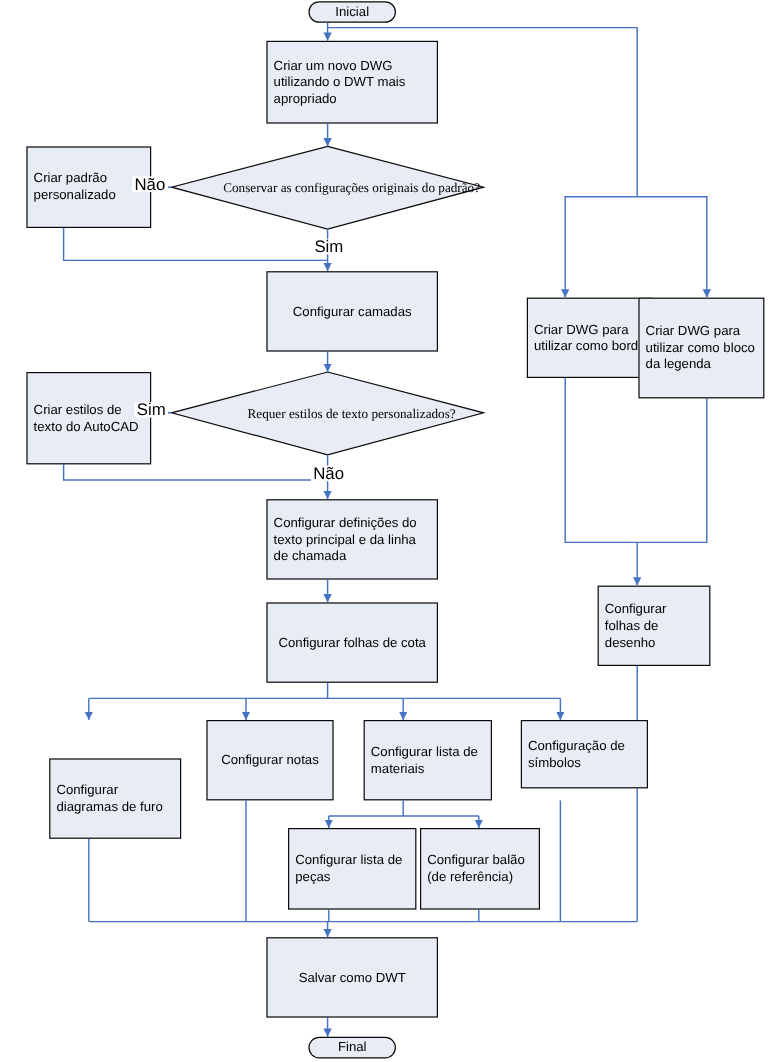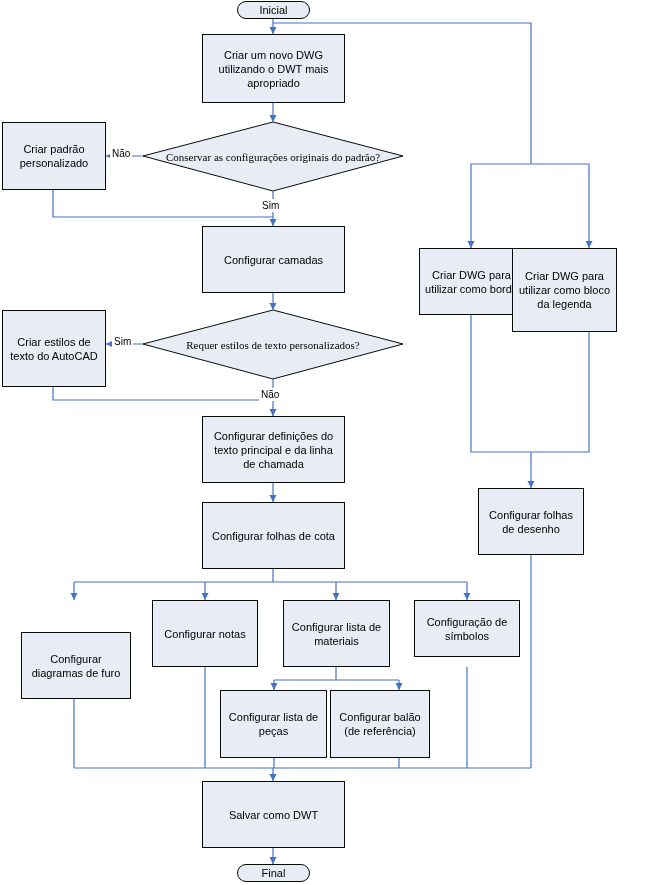--- a/index.html
+++ b/index.html
@@ -16,27 +16,27 @@
     font-family:"Liberation Sans","DejaVu Sans",sans-serif;
     color:var(--text);
   }
   #canvas{position:absolute;left:0;top:0;width:645px;height:885px;}
   svg.connectors{position:absolute;left:0;top:0;z-index:1;}
   polyline.edge{fill:none;stroke:var(--connector);stroke-width:1.2;}
   polygon.diamond{fill:var(--node-fill);stroke:var(--node-border);stroke-width:1;}
   .ah{fill:var(--connector);}
   .node{
     position:absolute;z-index:2;display:flex;align-items:center;justify-content:center;
-    text-align:center;font-size:11px;line-height:14px;box-sizing:border-box;
+    text-align:left;font-size:11px;line-height:14px;box-sizing:border-box;margin-left:20px;
   }
   .process{background:var(--node-fill);border:1px solid var(--node-border);padding:2px 5px;}
   .terminal{background:var(--node-fill);border:1px solid var(--node-border);border-radius:9px;font-size:11px;}
   .diamond-text{background:transparent;border:none;z-index:2;font-family:Liberation Serif, serif;}
   .edge-label{
-    position:absolute;z-index:3;font-size:10px;line-height:13px;
+    position:absolute;z-index:3;font-size:14px;line-height:13px;
     background:var(--background);padding:0 2px;
   }
 </style>
 </head>
 <body>
 
 <div id="canvas">
 
   <svg class="connectors" width="645" height="885" viewBox="0 0 645 885">
     <defs>
@@ -99,21 +99,21 @@
   <div class="node process" style="left:2px;top:310px;width:104px;height:77px">Criar estilos de texto do AutoCAD</div>
 
   <div class="node process" style="left:202px;top:416px;width:143px;height:67px">Configurar definições do texto principal e da linha de chamada</div>
 
   <div class="node process" style="left:202px;top:502px;width:143px;height:67px">Configurar folhas de cota</div>
 
   <div class="node process" style="left:419px;top:248px;width:105px;height:67px">Criar DWG para utilizar como borda</div>
 
   <div class="node process" style="left:512px;top:248px;width:105px;height:84px">Criar DWG para utilizar como bloco da legenda</div>
 
-  <div class="node process" style="left:478px;top:488px;width:106px;height:67px">Configurar folhas de desenho</div>
+  <div class="node process" style="left:478px;top:488px;width:94px;height:67px">Configurar folhas de desenho</div>
 
   <div class="node process" style="left:21px;top:632px;width:110px;height:67px">Configurar diagramas de furo</div>
 
   <div class="node process" style="left:152px;top:600px;width:106px;height:67px">Configurar notas</div>
 
   <div class="node process" style="left:283px;top:600px;width:107px;height:67px">Configurar lista de materiais</div>
 
   <div class="node process" style="left:414px;top:600px;width:106px;height:57px">Configuração de símbolos</div>
 
   <div class="node process" style="left:220px;top:690px;width:107px;height:68px">Configurar lista de peças</div>

